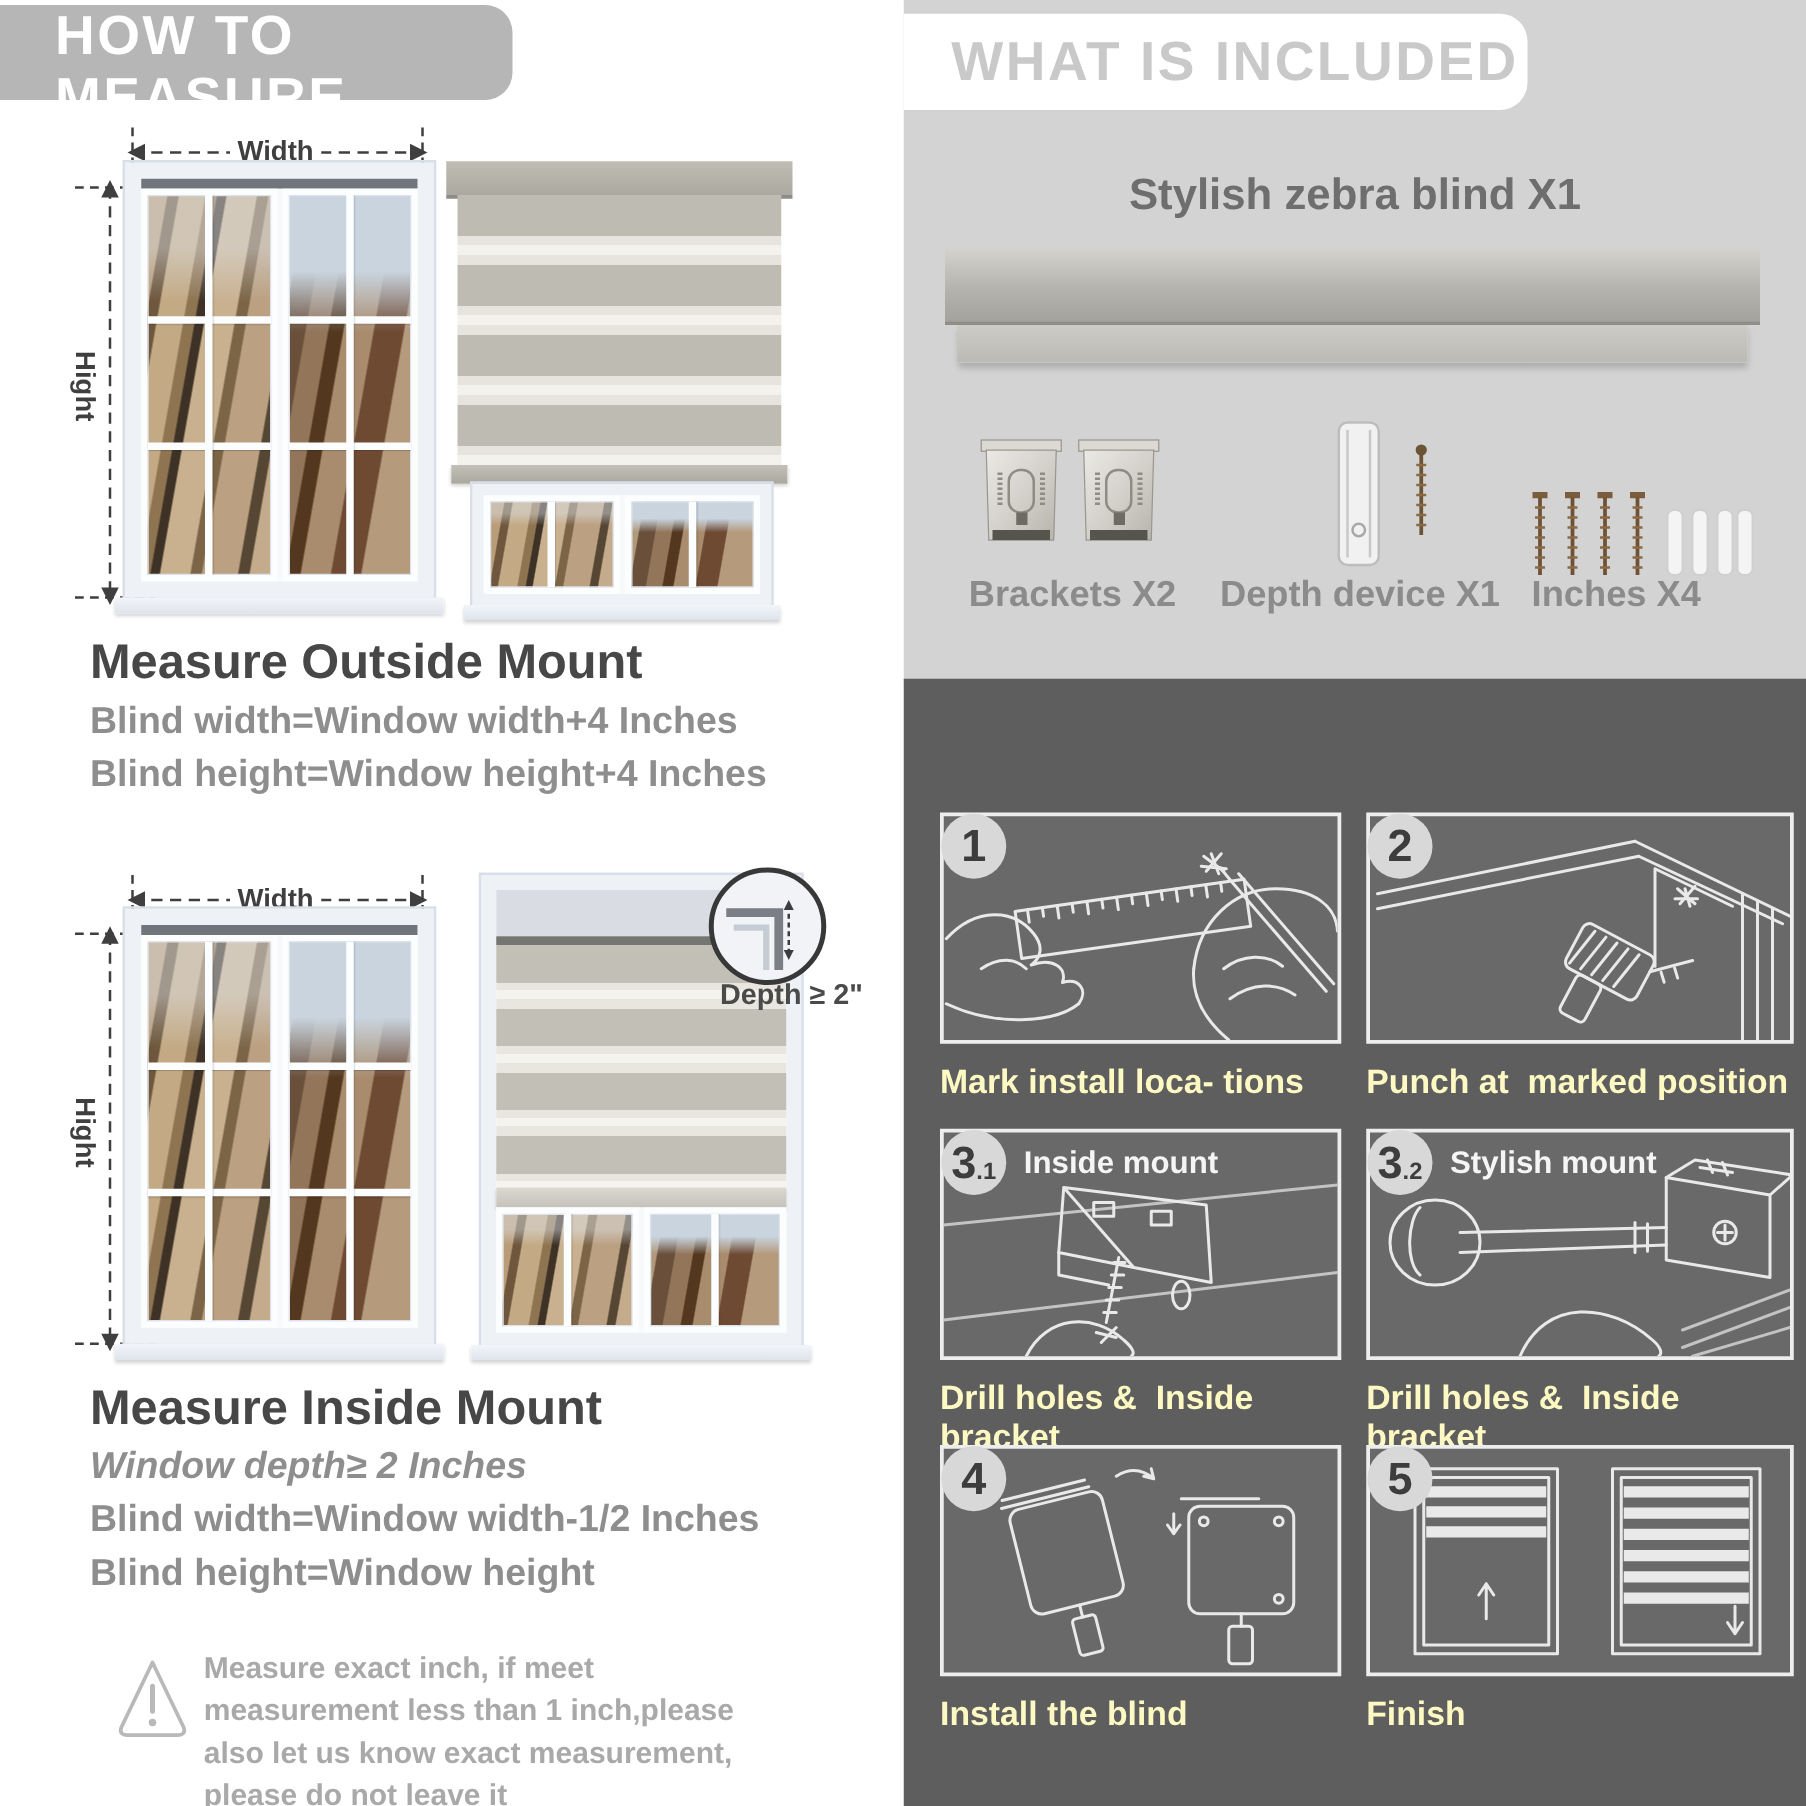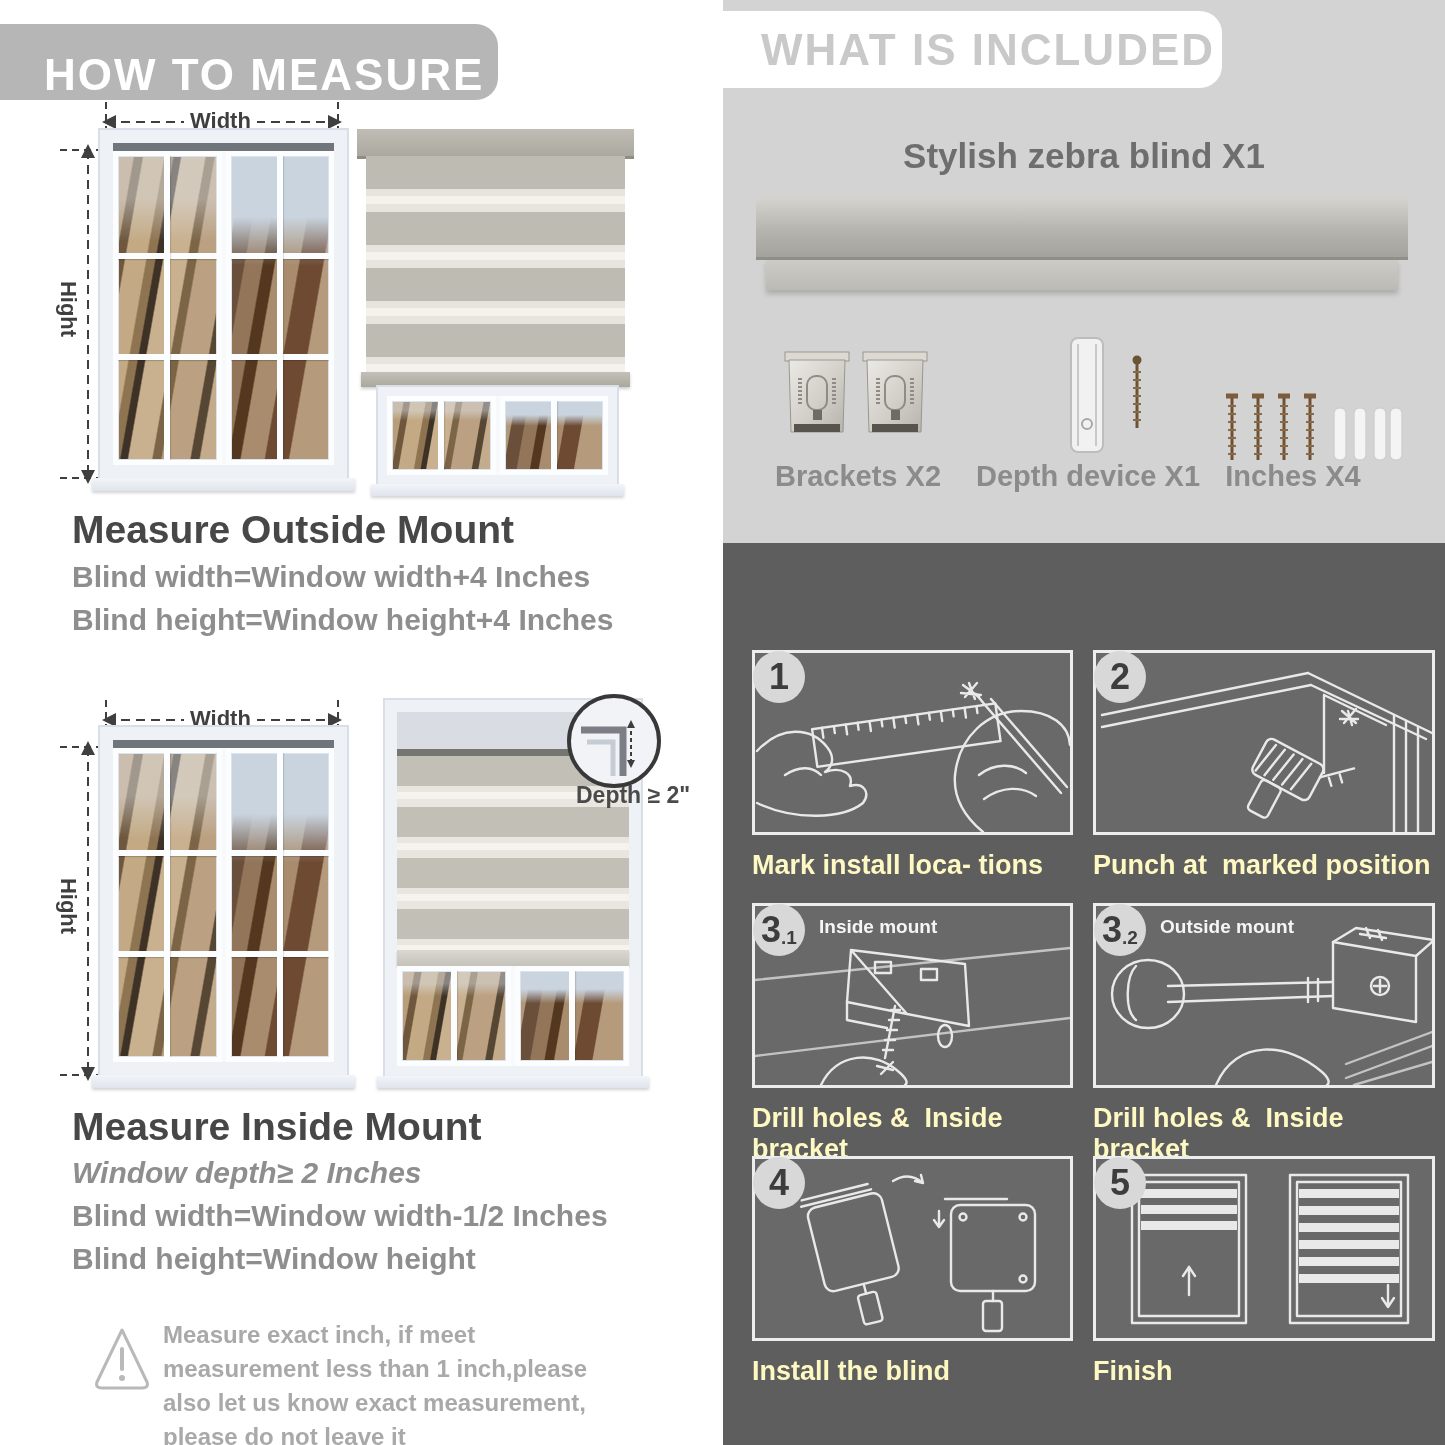--- a/index.html
+++ b/index.html
@@ -1,22 +1,22 @@
 <!DOCTYPE html>
 <html><head>
 <meta charset="utf-8">
 <style>
   html,body{margin:0;padding:0;background:#fff;}
   .canvas{position:relative;width:1445px;height:1445px;overflow:hidden;
           font-family:"Liberation Sans",sans-serif;background:#ffffff;}
   
   .abs{position:absolute;}
   
-  .hdr-left{left:0;top:24px;width:498px;height:76px;background:#b6b6b6;
-            border-radius:0 22px 22px 0;display:flex;align-items:flex-end;}
+  .hdr-left{left:0;top:4px;width:410px;height:76px;background:#b6b6b6;
+            border-radius:0 22px 22px 0;display:flex;align-items:flex-start;}
   .hdr-left span{color:#ffffff;font-size:44px;font-weight:700;letter-spacing:2px;padding-left:44px;}
   .sec-heading{font-size:39px;font-weight:700;color:#474747;}
   .sec-line{font-size:30px;font-weight:700;color:#8e8e8e;}
   
   .mlabel{position:absolute;background:#ffffff;color:#3f3f3f;font-size:22px;font-weight:700;padding:0 6px;}
   
   .win{position:absolute;background:#ffffff;border:13px solid #eef2f7;outline:2px solid #d9dfe8;box-sizing:border-box;}
   .win .track{position:absolute;left:0;right:0;top:0;height:8px;background:#70757b;}
   .win .sashes{position:absolute;left:0;right:0;top:8px;bottom:0;display:flex;gap:4px;background:#f7f9fb;}
   .sash{flex:1;position:relative;border:5px solid #fbfdff;box-shadow:inset 0 0 0 1px #dde3ec;overflow:hidden;}
@@ -66,21 +66,21 @@
   
   .mnt-panel{left:723px;top:543px;width:722px;height:902px;background:#5e5e5e;}
   .hdr-mnt{position:absolute;left:0;top:14px;width:595px;height:73px;background:#ffffff;
            border-radius:0 20px 20px 0;display:flex;align-items:center;}
   .hdr-mnt span{color:#4a4a4a;font-size:41px;font-weight:700;letter-spacing:1px;padding-left:34px;}
   .step{position:absolute;height:185px;border:3px solid #ededed;background:#696969;box-sizing:border-box;}
   .badge{position:absolute;left:-2px;top:-2px;width:52px;height:52px;border-radius:50%;
          background:#d8d8d8;color:#3d3d3d;display:flex;align-items:center;justify-content:center;
          font-weight:700;font-size:36px;}
   .badge small{font-size:19px;font-weight:700;align-self:flex-end;margin-bottom:7px;}
-  .step-inner-label{position:absolute;left:64px;top:10px;color:#f5f5f5;font-size:19px;font-weight:700;}
+  .step-inner-label{position:absolute;left:64px;top:10px;color:#f5f5f5;font-size:25px;font-weight:700;}
   .caption{position:absolute;color:#fef9c3;font-size:27px;font-weight:700;white-space:pre-wrap;}
   .lineart{stroke:#e9e9e9;stroke-width:2.4;fill:none;stroke-linecap:round;stroke-linejoin:round;}
 </style>
 </head>
 <body>
 
 <div class="canvas">
 
   <div class="abs hdr-left">
     <span>HOW TO MEASURE</span>
@@ -365,21 +365,21 @@
         <path d="M66,179 C82,146 120,144 144,166 C152,173 153,177 150,179"></path>
       </svg>
       <div class="caption" style="left:-3px;top:197px;">Drill holes &amp;  Inside bracket</div>
     </div>
 
     <div class="step" style="left:370px;top:360px;width:342px;">
       <div class="badge">
           <span>3</span>
           <small>.2</small>
         </div>
-      <div class="step-inner-label">Outside mount</div>
+      <div class="step-inner-label">Stylish mount</div>
       <svg class="lineart" width="336" height="179">
         <path d="M237,36 L320,50 L320,116 L237,102 Z"></path>
         <path d="M237,36 L260,22 L338,34 L320,50"></path>
         <circle cx="284" cy="80" r="9"></circle>
         <path d="M278,80 h12 M284,74 v12"></path>
         <path d="M264,28 l26,4 M270,22 l4,10 M282,24 l4,10"></path>
         <path d="M72,80 L237,76 M72,96 L237,90"></path>
         <path d="M212,72 v24 M222,73 v22"></path>
         <ellipse cx="52" cy="88" rx="36" ry="34"></ellipse>
         <path d="M40,60 C30,70 28,104 40,114"></path>

